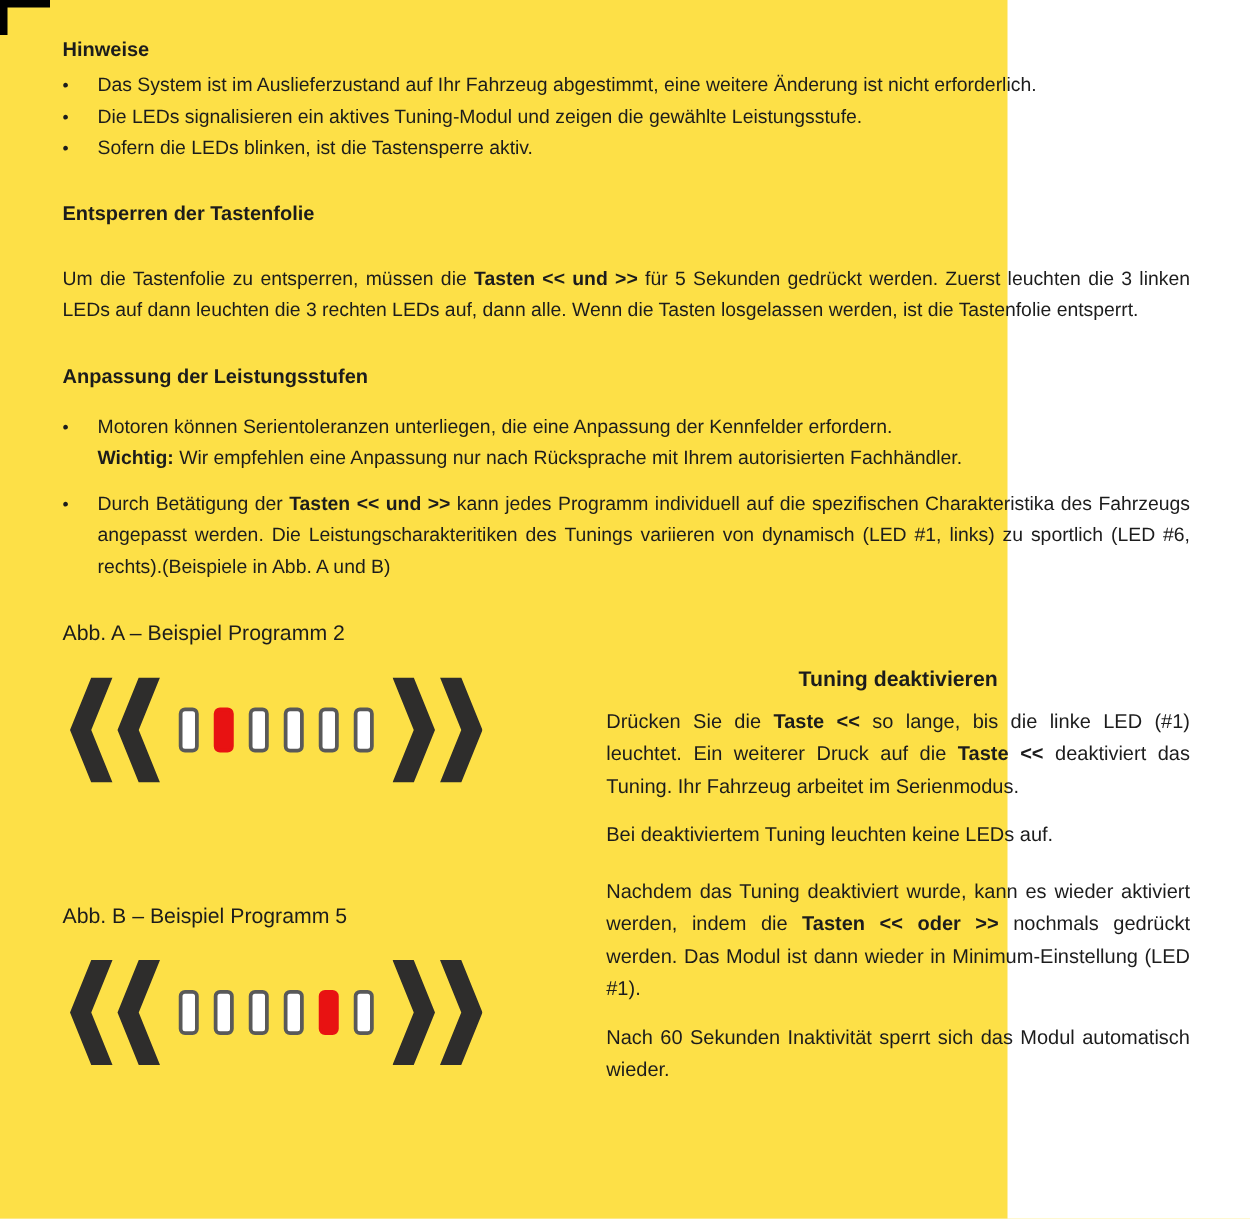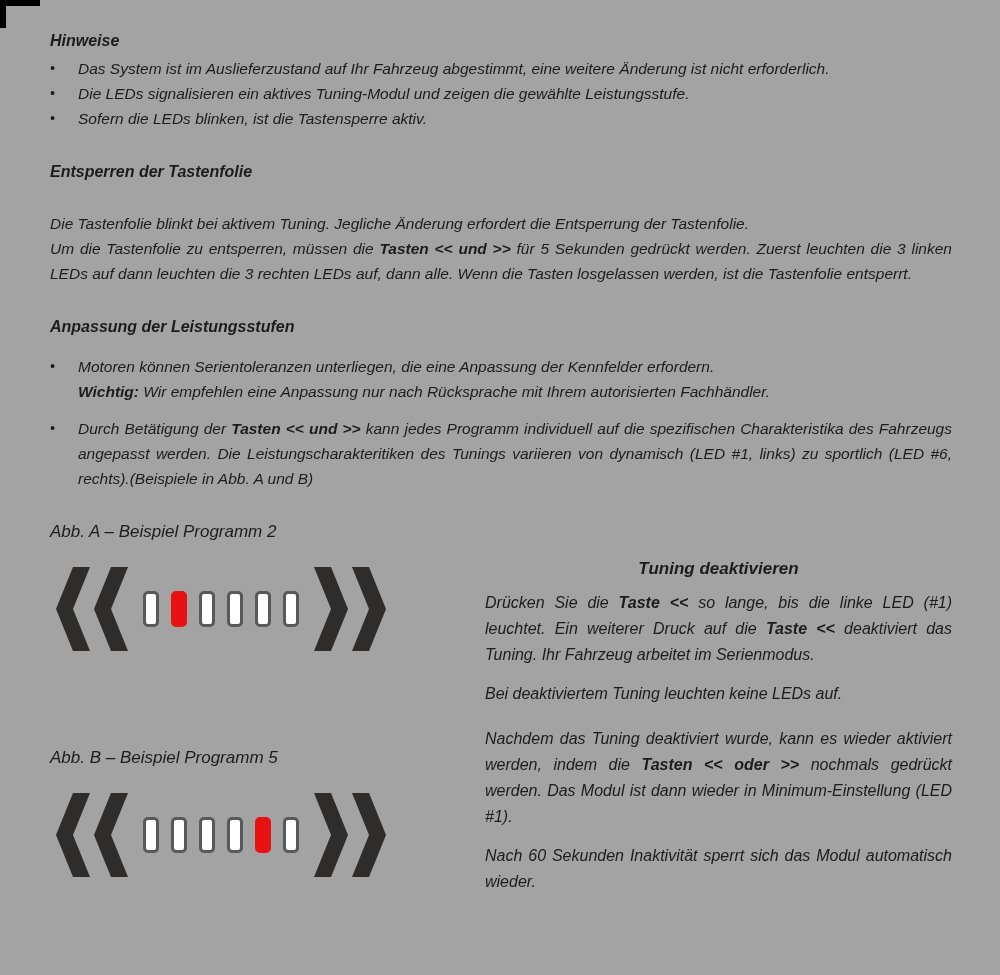--- a/index.html
+++ b/index.html
@@ -3,21 +3,21 @@
 <meta charset="utf-8">
 <style>
   html,body { margin:0; padding:0; }
   body {
     width:1000px; height:975px;
     background:#ffffff;
     font-family:"Liberation Sans", sans-serif;
     color:#1c1c1c;
     overflow:hidden;
   }
-  .page { position:relative; width:1000px; height:975px; background:#a3a3a3;font-style:italic; }
+  .page { position:relative; width:806px; height:975px; background:#fde047; }
 
   .corner-mark {
     position:absolute; top:0; left:0;
     width:40px; height:28px;
     border-top:6px solid #000;
     border-left:6px solid #000;
     box-sizing:border-box;
   }
 
   .content {
@@ -93,21 +93,20 @@
         <span class="bullet-dot">•</span>
         <span class="bullet-body">Sofern die LEDs blinken, ist die Tastensperre aktiv.</span>
       </div>
     </div>
 
     <div class="gap-28"></div>
 
     <h3 class="sec-heading">Entsperren der Tastenfolie</h3>
     <div class="gap-24"></div>
     <div class="body-txt">
-      <p class="para-left">Die Tastenfolie blinkt bei aktivem Tuning. Jegliche Änderung erfordert die Entsperrung der Tastenfolie.</p>
       <p class="para"><span>Um die Tastenfolie zu entsperren, müssen die </span><b class="inline-bold">Tasten &lt;&lt; und &gt;&gt;</b><span> für 5 Sekunden gedrückt werden. Zuerst leuchten die 3 linken LEDs auf dann leuchten die 3 rechten LEDs auf, dann alle. Wenn die Tasten losgelassen werden, ist die Tastenfolie entsperrt.</span></p>
     </div>
 
     <div class="gap-28"></div>
 
     <h3 class="sec-heading">Anpassung der Leistungsstufen</h3>
     <div class="gap-12"></div>
     <div class="bullet-list body-txt">
       <div class="bullet-item">
         <span class="bullet-dot">•</span>

